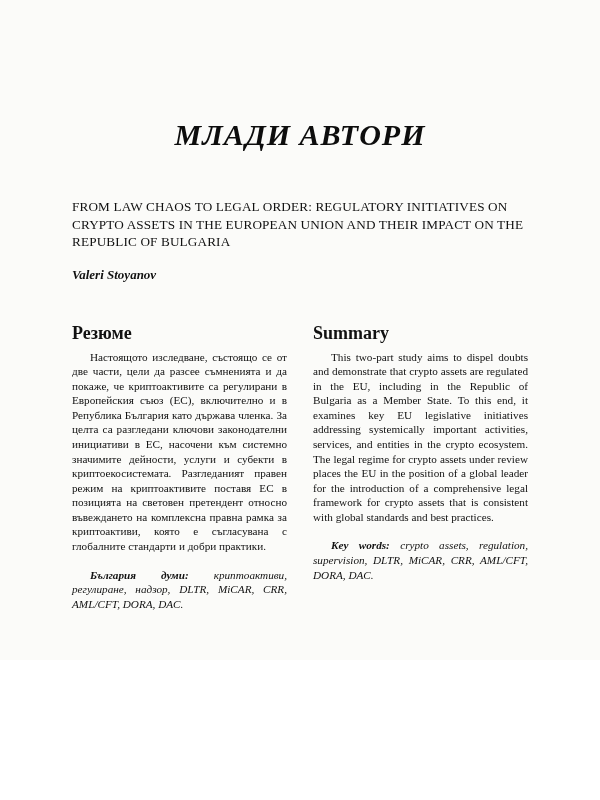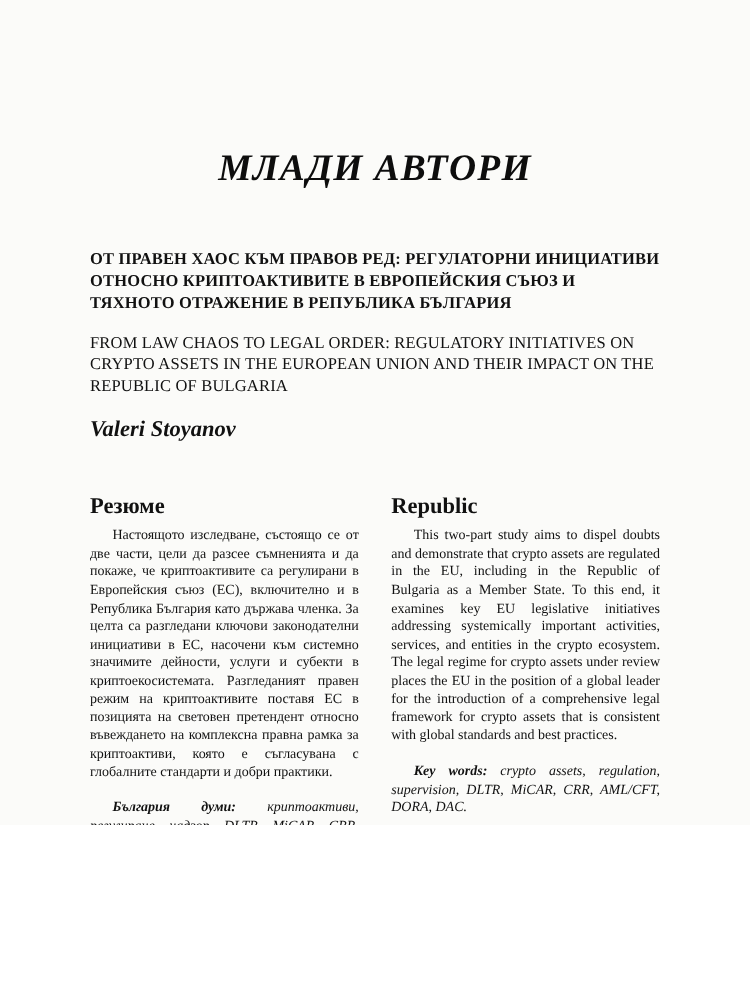--- a/index.html
+++ b/index.html
@@ -58,21 +58,21 @@
     font-weight: normal;
     font-size: 13.2px;
     line-height: 1.33;
     letter-spacing: 0.15px;
     text-transform: uppercase;
     margin-bottom: 16px;
   }
   .author-en {
     font-weight: bold;
     font-style: italic;
-    font-size: 18px;
+    font-size: 13px;
     margin-bottom: 40px;
   }
 
   
   .cols {
     display: flex;
     gap: 26px;
   }
   .col {
     flex: 1 1 0;
@@ -110,40 +110,39 @@
 </head>
 <body>
 
 <div class="page">
   <div class="scan"></div>
 
   <div class="content">
 
     <div class="masthead">МЛАДИ АВТОРИ</div>
 
-    <div class="title-bg">ОТ ПРАВЕН ХАОС КЪМ ПРАВОВ РЕД: РЕГУЛАТОРНИ ИНИЦИАТИВИ ОТНОСНО КРИПТОАКТИВИТЕ В ЕВРОПЕЙСКИЯ СЪЮЗ И ТЯХНОТО ОТРАЖЕНИЕ В РЕПУБЛИКА БЪЛГАРИЯ</div>
 
 
     <div class="title-en">FROM LAW CHAOS TO LEGAL ORDER: REGULATORY INITIATIVES ON CRYPTO ASSETS IN THE EUROPEAN UNION AND THEIR IMPACT ON THE REPUBLIC OF BULGARIA</div>
 
     <div class="author-en">Valeri Stoyanov</div>
 
     <div class="cols">
 
       <div class="col col-bg">
         <div class="col-head">Резюме</div>
         <p class="abstract">Настоящото изследване, състоящо се от две части, цели да разсее съмненията и да покаже, че криптоактивите са регулирани в Европейския съюз (ЕС), включително и в Република България като държава членка. За целта са разгледани ключови законодателни инициативи в ЕС, насочени към системно значимите дейности, услуги и субекти в криптоекосистемата. Разгледаният правен режим на криптоактивите поставя ЕС в позицията на световен претендент относно въвеждането на комплексна правна рамка за криптоактиви, която е съгласувана с глобалните стандарти и добри практики.</p>
         <p class="keywords">
           <span class="kw-label">България думи: </span>
           <span>криптоактиви, регулиране, надзор, DLTR, MiCAR, CRR, AML/CFT, DORA, DAC.</span>
         </p>
       </div>
 
       <div class="col col-en">
-        <div class="col-head">Republic</div>
+        <div class="col-head">Summary</div>
         <p class="abstract">This two-part study aims to dispel doubts and demonstrate that crypto assets are regulated in the EU, including in the Republic of Bulgaria as a Member State. To this end, it examines key EU legislative initiatives addressing systemically important activities, services, and entities in the crypto ecosystem. The legal regime for crypto assets under review places the EU in the position of a global leader for the introduction of a comprehensive legal framework for crypto assets that is consistent with global standards and best practices.</p>
         <p class="keywords">
           <span class="kw-label">Key words: </span>
           <span>crypto assets, regulation, supervision, DLTR, MiCAR, CRR, AML/CFT, DORA, DAC.</span>
         </p>
       </div>
 
     </div>
   </div>
 </div>

